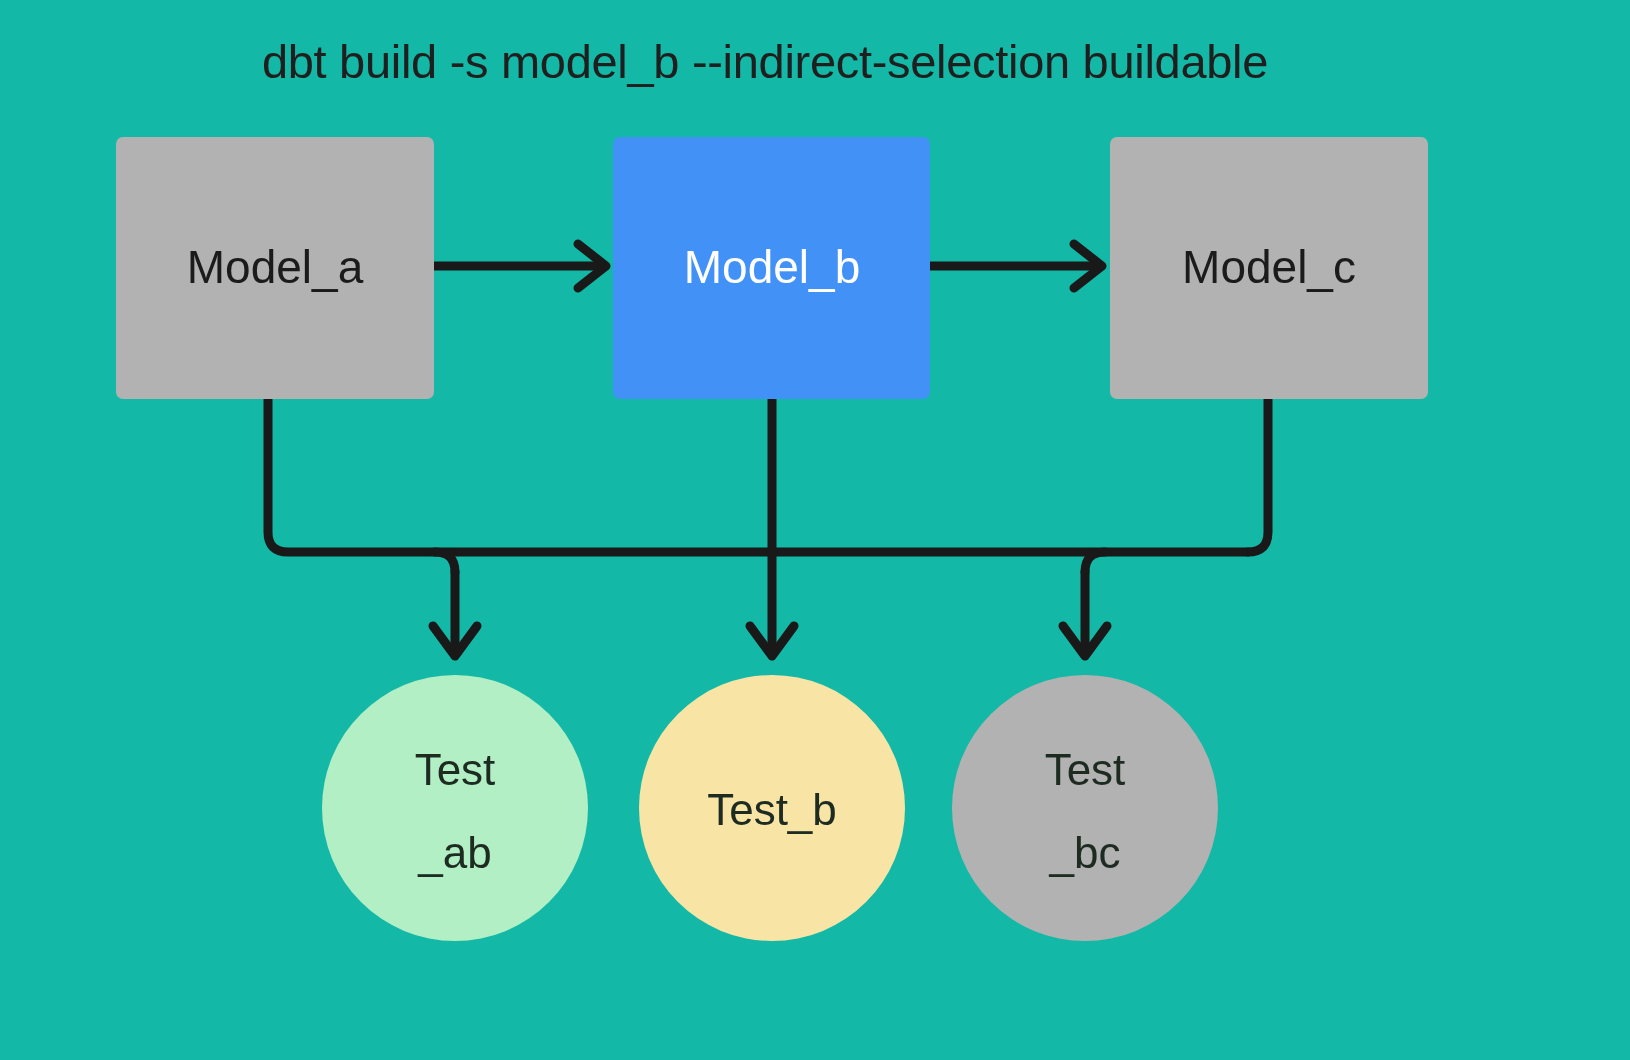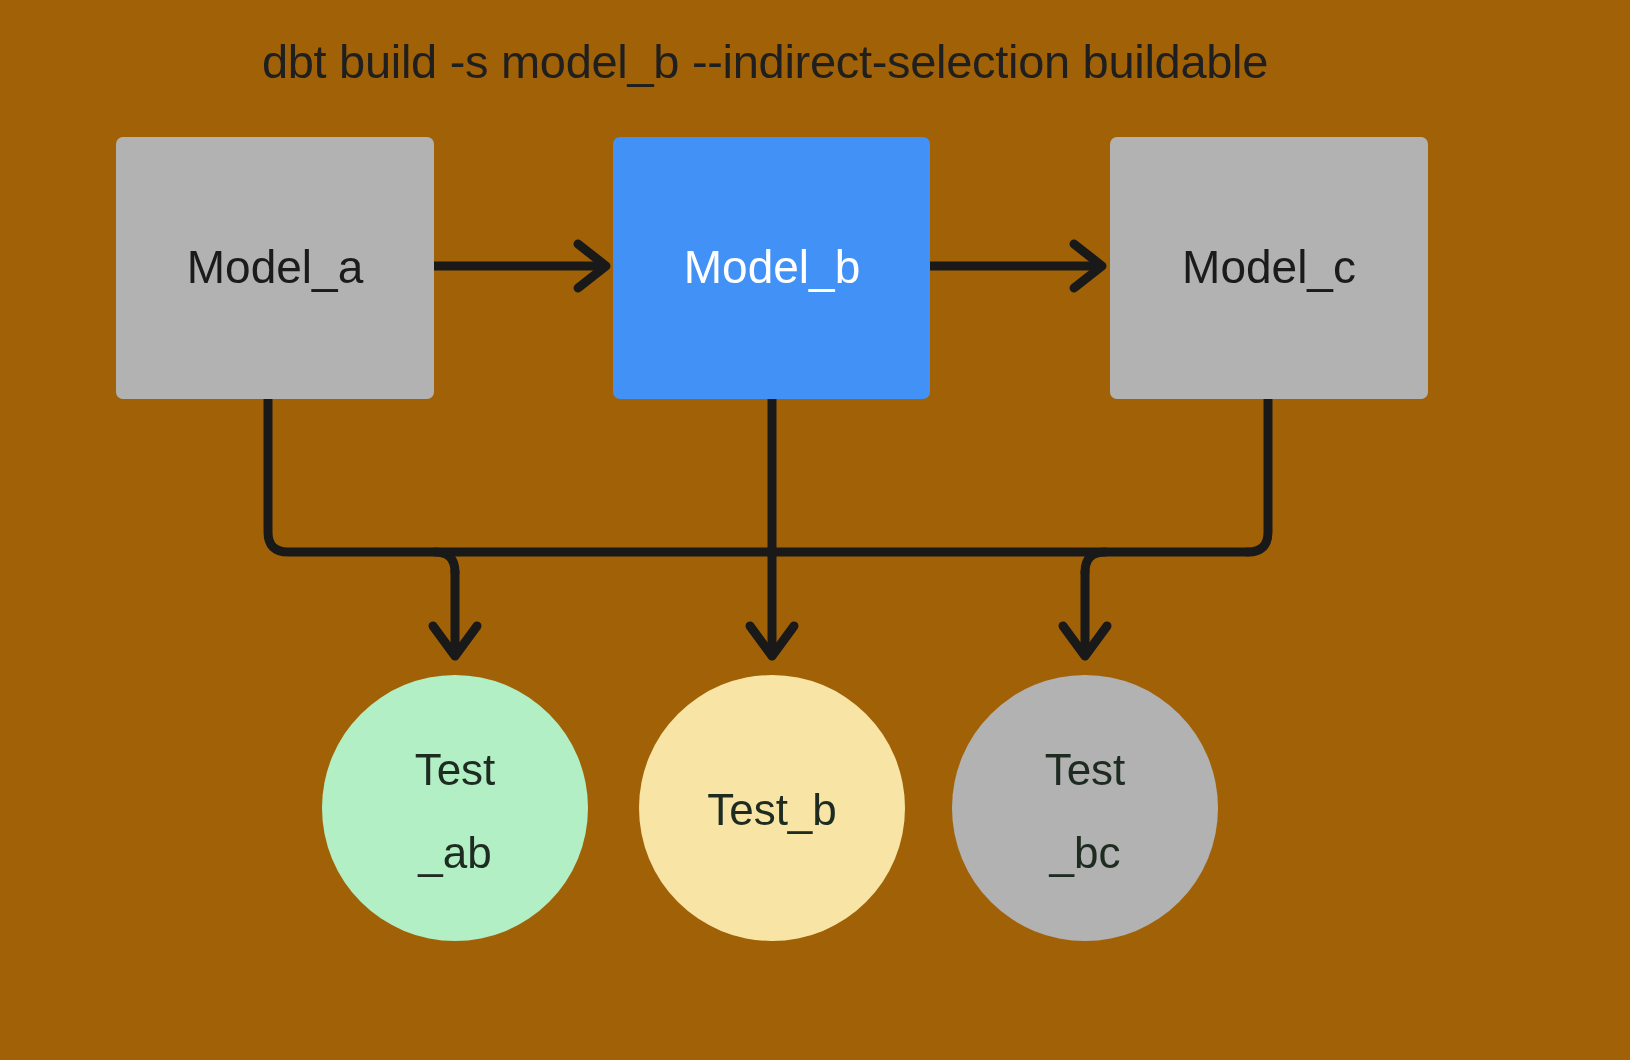--- a/index.html
+++ b/index.html
@@ -8,21 +8,21 @@
     padding: 0;
     background: #ffffff;
   }
   body {
     font-family: "Liberation Sans", sans-serif;
   }
   #canvas {
     position: relative;
     width: 1630px;
     height: 1060px;
-    background: #a16207;
+    background: #14b8a6;
     overflow: hidden;
   }
   #diagram-svg {
     position: absolute;
     left: 0;
     top: 0;
     width: 1630px;
     height: 1060px;
   }
   .title-text {

